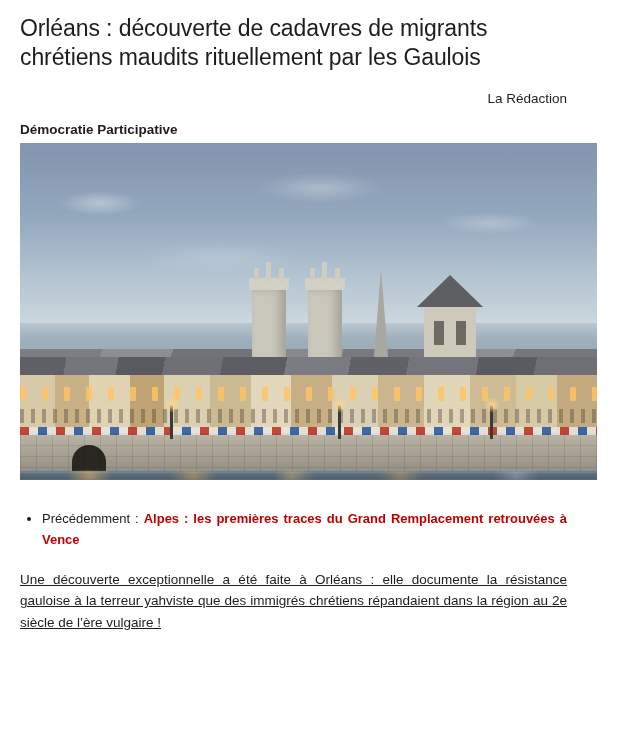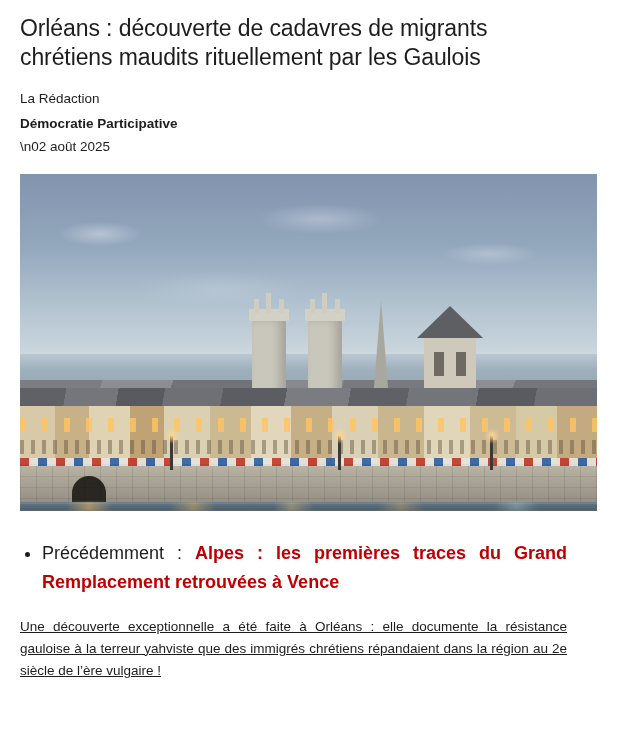--- a/index.html
+++ b/index.html
@@ -24,21 +24,22 @@
     line-height: 1.28;
     font-weight: 400;
     color: #1d1d1d;
     margin: 0 0 16px 0;
     letter-spacing: -0.1px;
   }
   .byline {
     font-size: 13.5px;
     line-height: 1.55;
     color: #1d1d1d;
-    margin: 0 0 4px 0;
+    margin: 0 0 10px 0;
+    text-align: right;
   }
   .source {
     font-size: 13.5px;
     line-height: 1.55;
     font-weight: bold;
     color: #1d1d1d;
     margin: 0 0 2px 0;
   }
   .date {
     font-size: 13.5px;
@@ -206,21 +207,21 @@
     color: #1d1d1d;
     margin: 14px 0 0 18px;
     line-height: 1.5;
   }
 
   .bullet-block {
     margin: 28px 0 0 0;
     padding: 0 0 0 22px;
   }
   .bullet-block li {
-    font-size: 18px;
+    font-size: 13px;
     line-height: 1.65;
     color: #1d1d1d;
     text-align: justify;
   }
   .link-red {
     color: #c00000;
     font-weight: bold;
     text-decoration: none;
   }
 
@@ -237,21 +238,20 @@
 <body>
 
 <div class="page">
 
   <h1 class="headline">Orléans : découverte de cadavres de migrants chrétiens maudits rituellement par les Gaulois</h1>
 
   <div class="byline">La Rédaction</div>
 
   <div class="source">Démocratie Participative</div>
 
-  <div class="date">\n02 août 2025</div>
 
   <figure class="figure" style="margin:0;">
     <div class="photo">
       <div class="sky"></div>
       <div class="clouds"></div>
 
       <div class="skyline">
         <div class="hillroofs"></div>
 
         <div class="tower t1">

